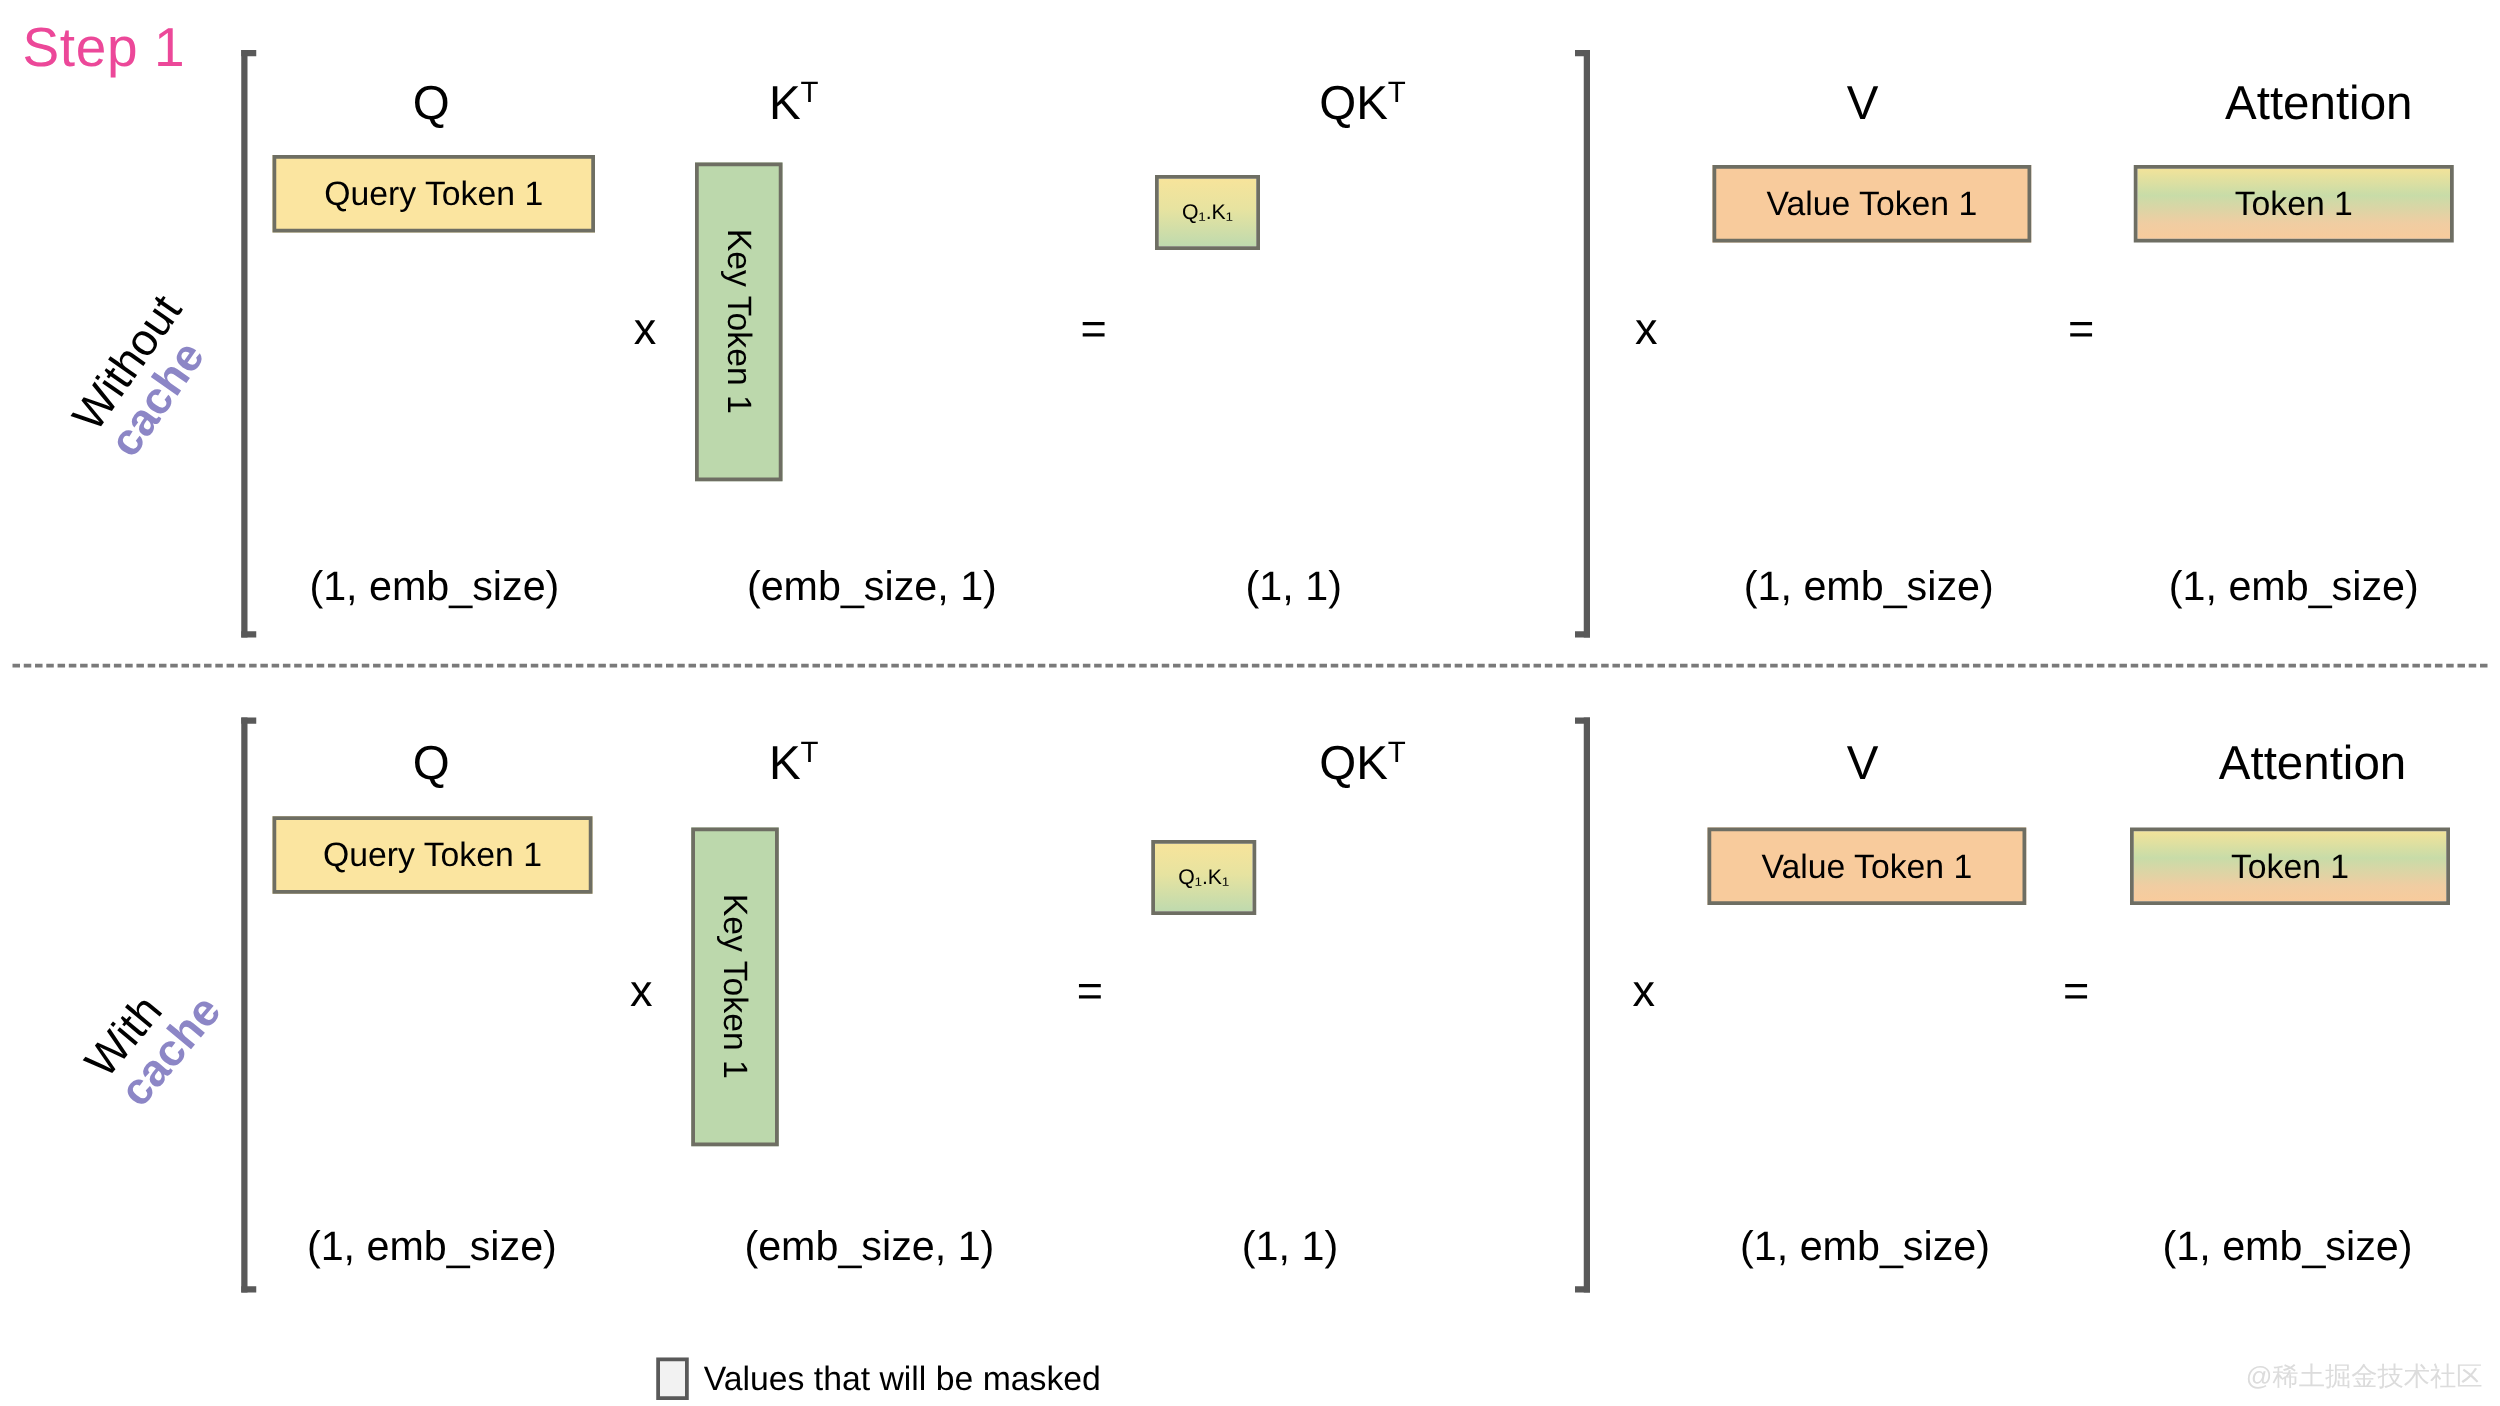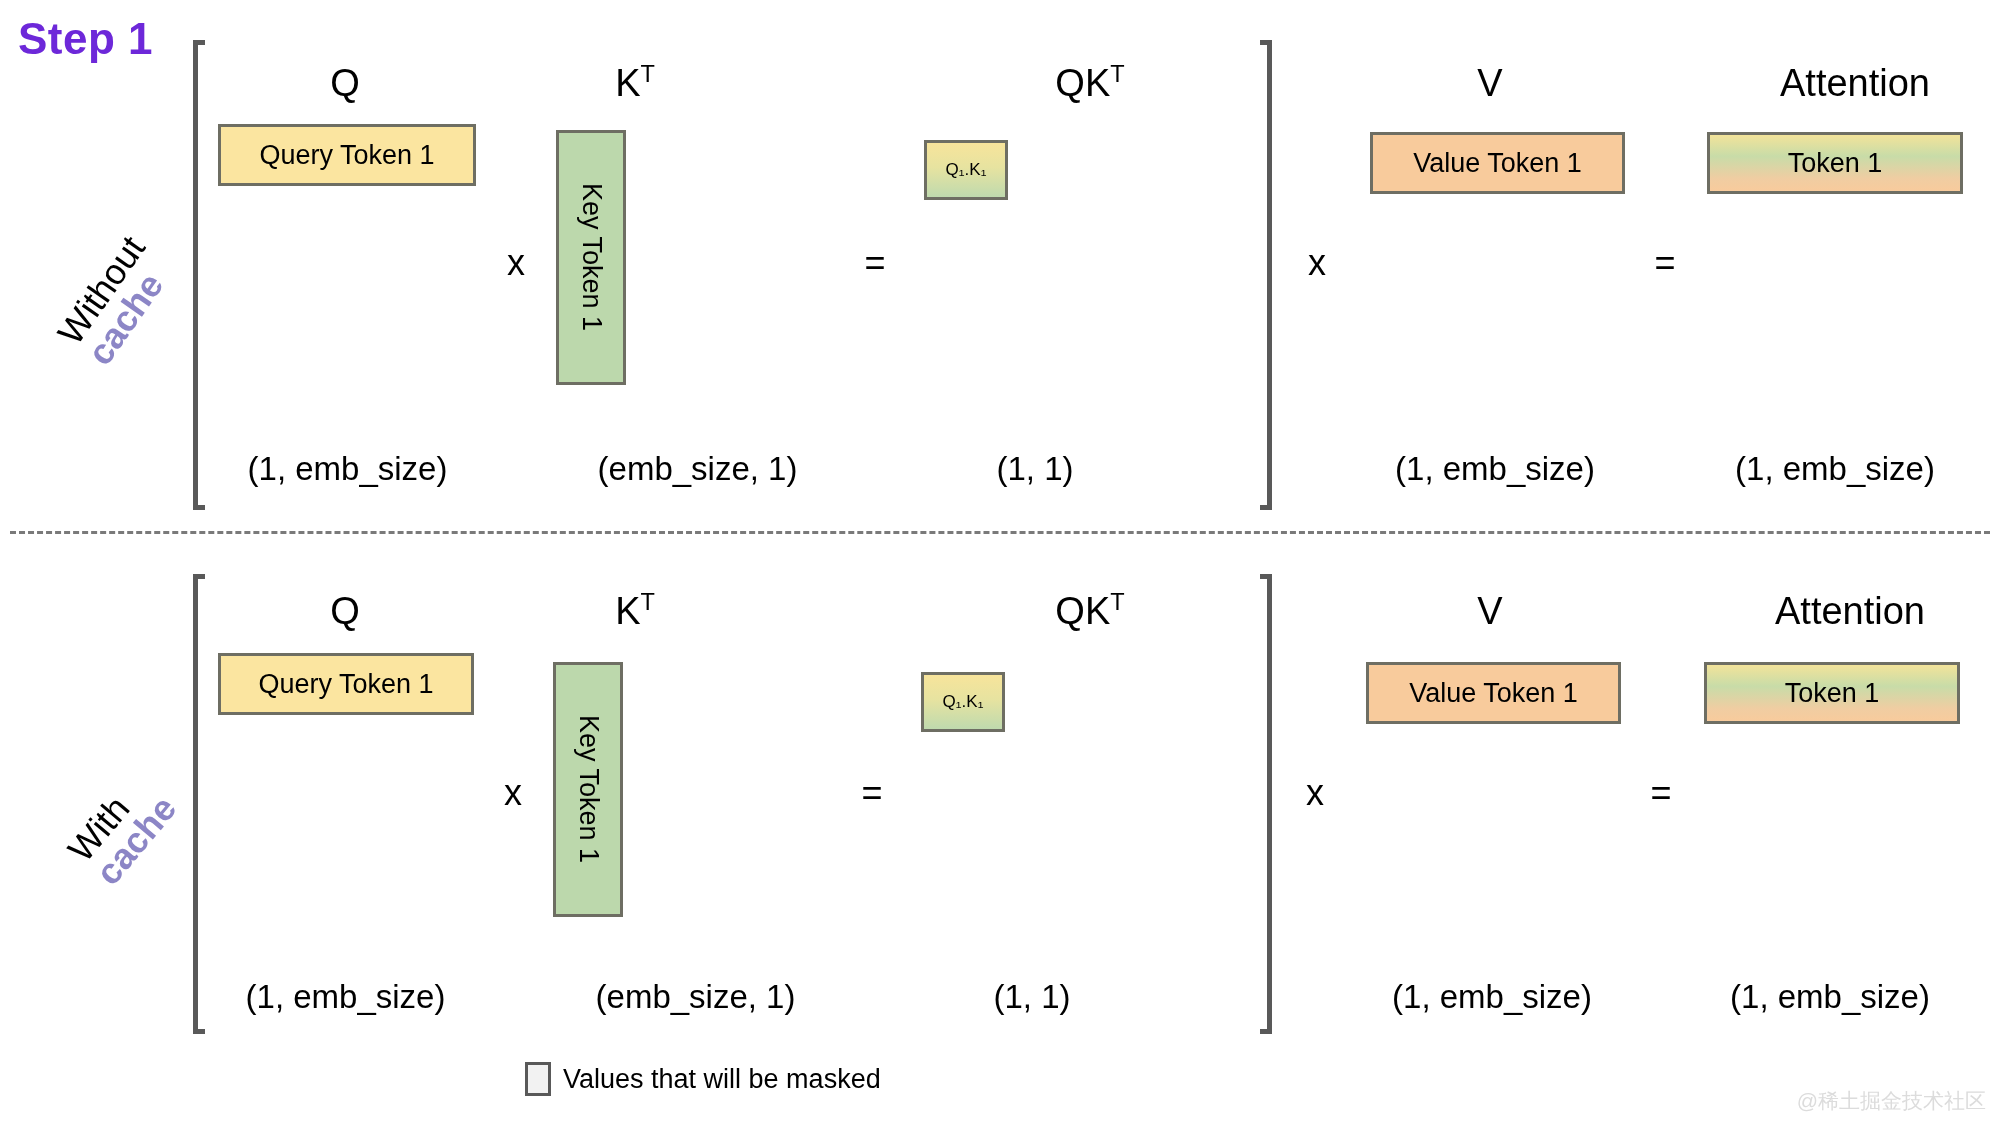--- a/index.html
+++ b/index.html
@@ -18,23 +18,23 @@
     background: #ffffff;
     overflow: hidden;
   }
   .abs { position: absolute; }
 
   
   .step-title {
     left: 18px;
     top: 14px;
     font-size: 44px;
-    font-weight: bold;
+    font-weight: normal;
     letter-spacing: 0.5px;
-    color: #6d28d9;
+    color: #ec4899;
   }
 
   
   .side-label {
     font-size: 36px;
     white-space: nowrap;
     line-height: 1.0;
     transform-origin: left top;
   }
   .side-label .ln { display: block; }
@@ -132,20 +132,21 @@
     left: 525px;
     top: 1062px;
     display: flex;
     align-items: center;
     gap: 46px;
   }
   .legend-item {
     display: flex;
     align-items: center;
     gap: 12px;
+    margin-top: 24px;
   }
   .legend-swatch {
     width: 26px;
     height: 34px;
     border: 3px solid #595959;
     box-sizing: border-box;
   }
   .legend-swatch.masked { background: #F2F2F2; }
   .legend-swatch.cached { background: #9B93CC; }
   .legend-text {

